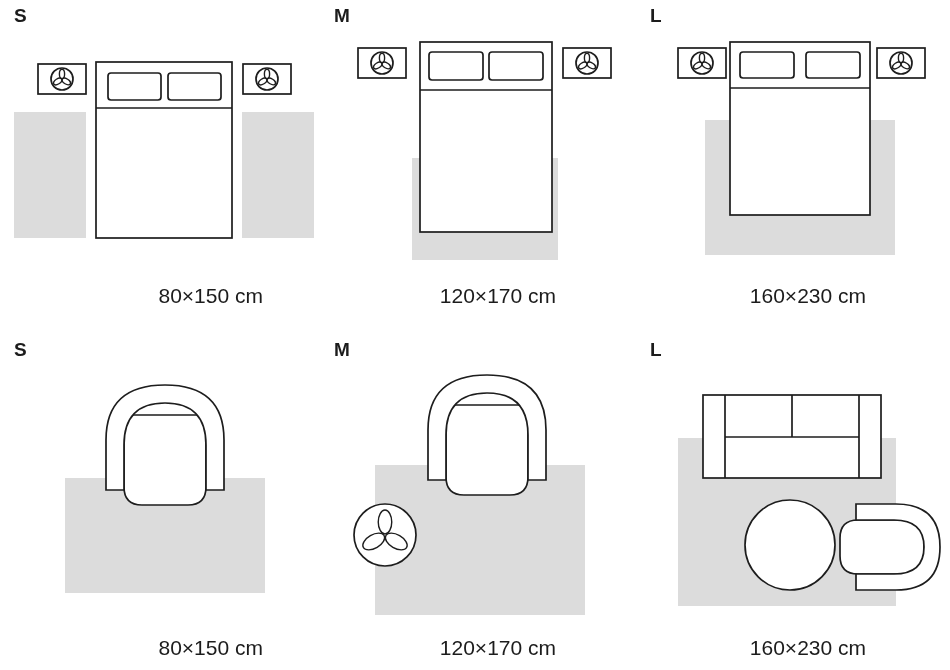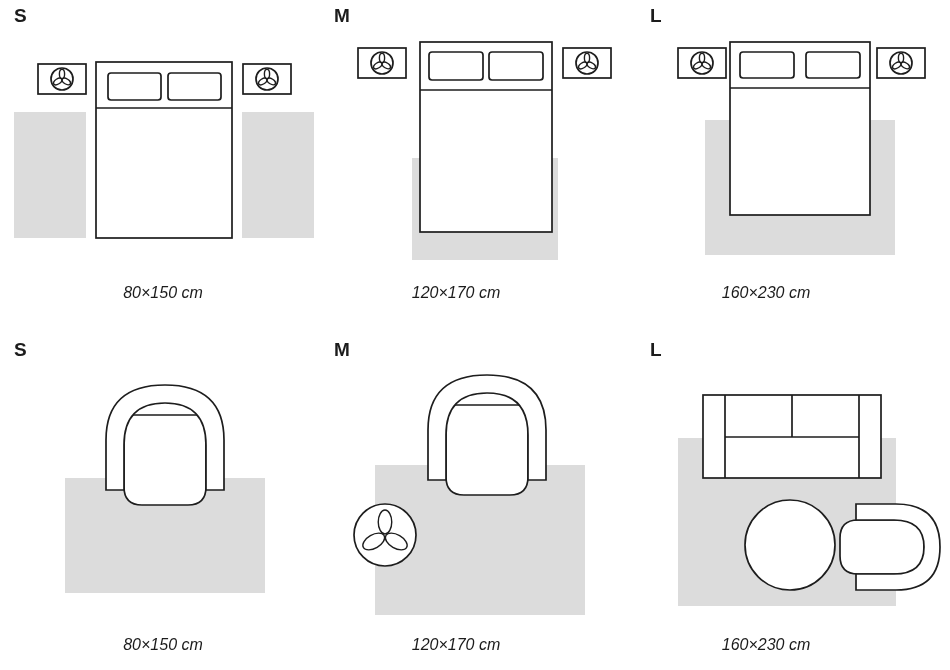--- a/index.html
+++ b/index.html
@@ -2,21 +2,21 @@
 <html><head>
 <meta charset="utf-8">
 <style>
   :root{ --rug:#dcdcdc; --line:#1d1d1d; }
   html,body{margin:0;padding:0;}
   body{
     width:950px;height:670px;position:relative;background:#ffffff;
     font-family:"Liberation Sans", sans-serif;color:#1c1c1c;overflow:hidden;
   }
   .letter{position:absolute;font-size:19px;font-weight:700;line-height:1;}
-  .caption{position:absolute;width:200px;text-align:center;font-size:16px;line-height:1.2;font-style:italic;}
+  .caption{position:absolute;width:200px;text-align:right;font-size:21px;line-height:1.2;}
   .cell-svg{position:absolute;display:block;}
   .rug{fill:var(--rug);stroke:none;}
   .furn{fill:#ffffff;stroke:var(--line);stroke-width:1.7;}
   .line{stroke:var(--line);stroke-width:1.7;fill:none;}
   #plant ellipse{fill:none;stroke:var(--line);stroke-width:1.4;vector-effect:non-scaling-stroke;}
 </style>
 </head>
 <body>
 
 <svg width="0" height="0" style="position:absolute" aria-hidden="true">

